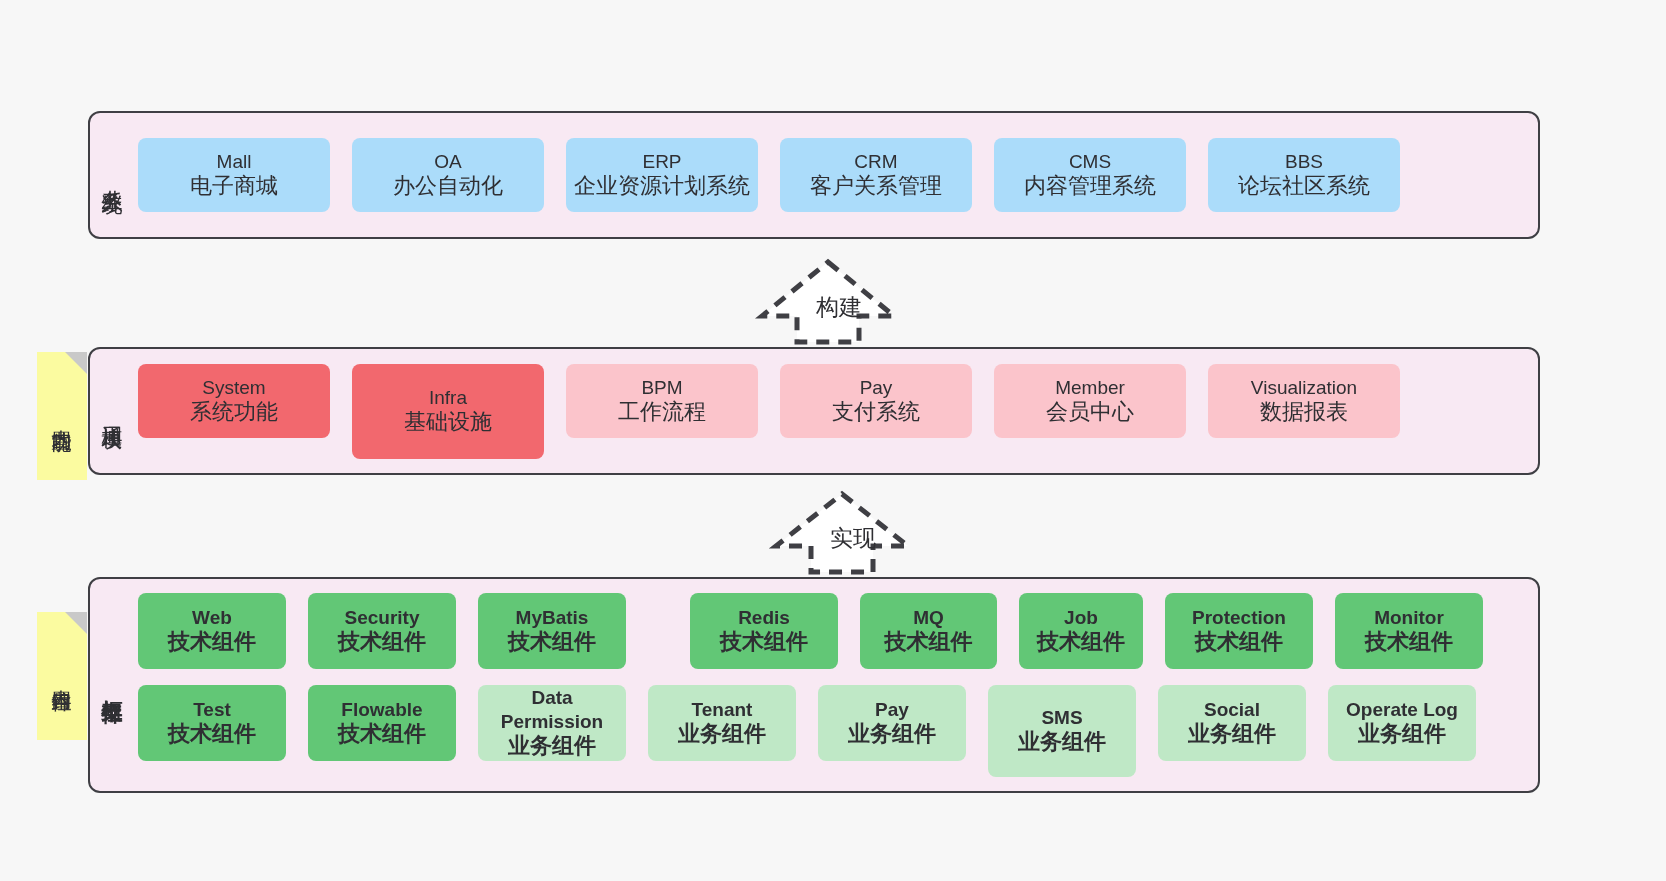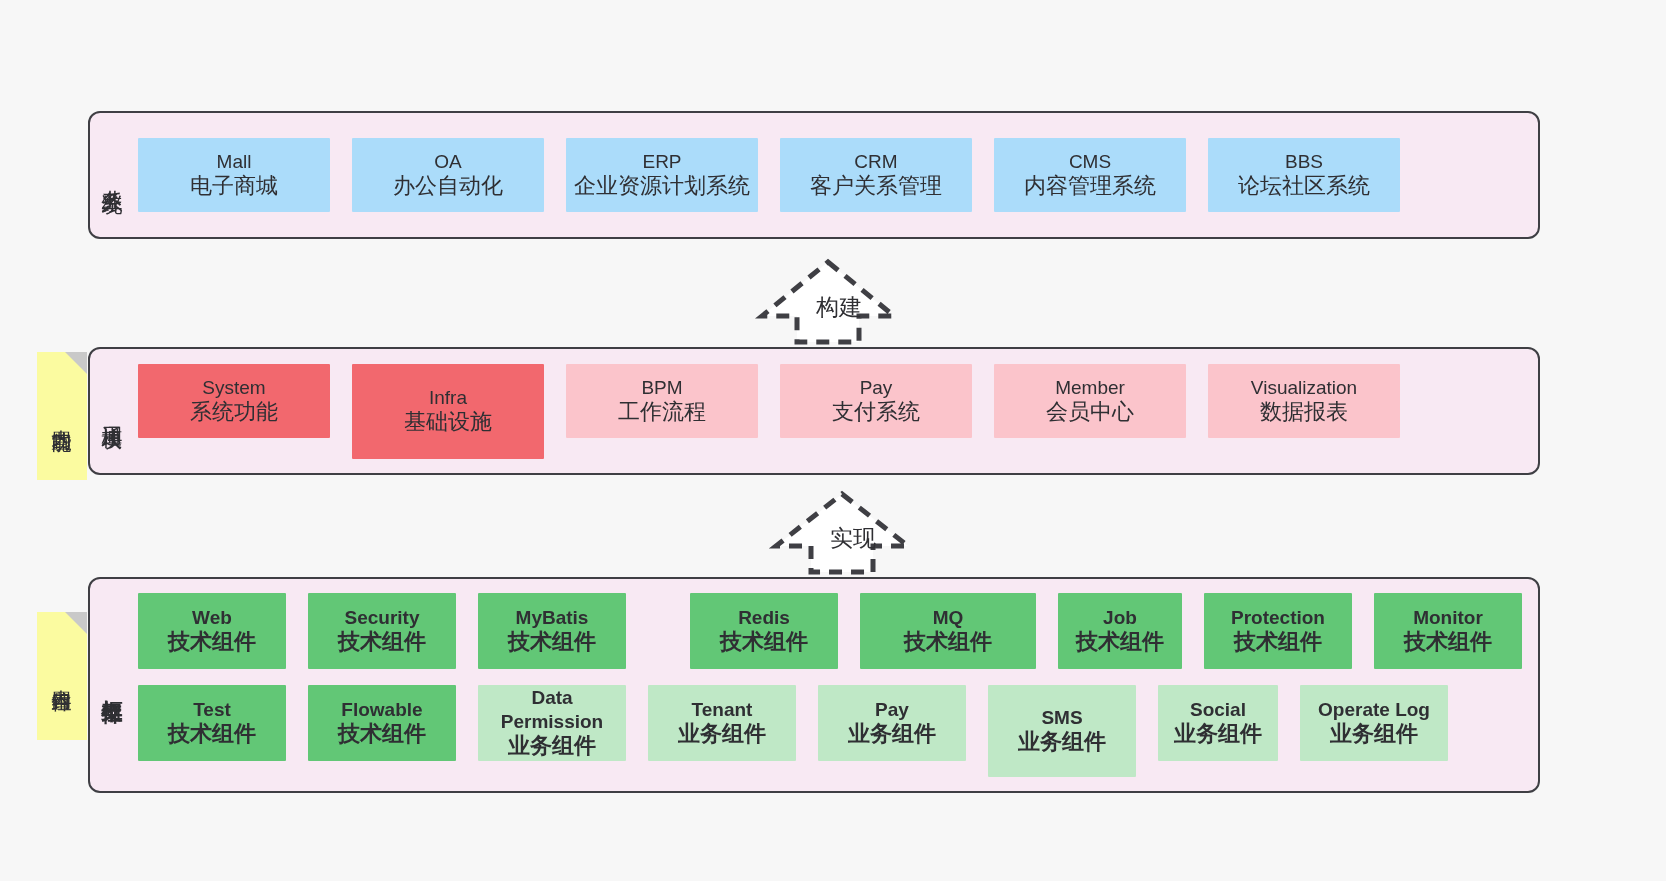--- a/index.html
+++ b/index.html
@@ -60,21 +60,21 @@
   .row {
     display: flex;
     flex-direction: row;
     gap: 22px;
     justify-content: flex-start;
   }
 
   
   .box {
     box-sizing: border-box;
-    border-radius: 1px;
+    border-radius: 8px;
     display: flex;
     flex-direction: column;
     align-items: center;
     justify-content: center;
     text-align: center;
     color: #2f2f33;
     padding: 6px 8px;
     line-height: 1.22;
     user-select: none;
   }
@@ -247,21 +247,21 @@
           <span class="t2">技术组件</span>
         </div>
         <div class="box green" style="width:148px;height:76px;">
           <span class="t1">MyBatis</span>
           <span class="t2">技术组件</span>
         </div>
         <div class="box green" style="width:148px;height:76px;margin-left:42px;">
           <span class="t1">Redis</span>
           <span class="t2">技术组件</span>
         </div>
-        <div class="box green" style="width:176px;height:76px;">
+        <div class="box green" style="width:137px;height:76px;">
           <span class="t1">MQ</span>
           <span class="t2">技术组件</span>
         </div>
         <div class="box green" style="width:124px;height:76px;">
           <span class="t1">Job</span>
           <span class="t2">技术组件</span>
         </div>
         <div class="box green" style="width:148px;height:76px;">
           <span class="t1">Protection</span>
           <span class="t2">技术组件</span>
@@ -290,21 +290,21 @@
           <span class="t2">业务组件</span>
         </div>
         <div class="box lgreen" style="width:148px;height:76px;">
           <span class="t1">Pay</span>
           <span class="t2">业务组件</span>
         </div>
         <div class="box lgreen" style="width:148px;height:92px;">
           <span class="t1">SMS</span>
           <span class="t2">业务组件</span>
         </div>
-        <div class="box lgreen" style="width:120px;height:76px;">
+        <div class="box lgreen" style="width:148px;height:76px;">
           <span class="t1">Social</span>
           <span class="t2">业务组件</span>
         </div>
         <div class="box lgreen" style="width:148px;height:76px;">
           <span class="t1">Operate Log</span>
           <span class="t2">业务组件</span>
         </div>
       </div>
 
     </div>

